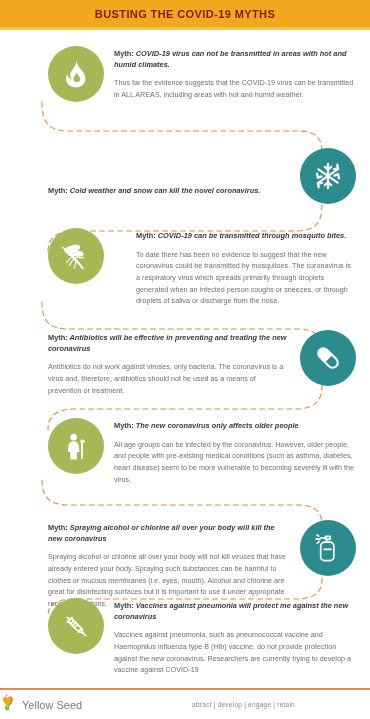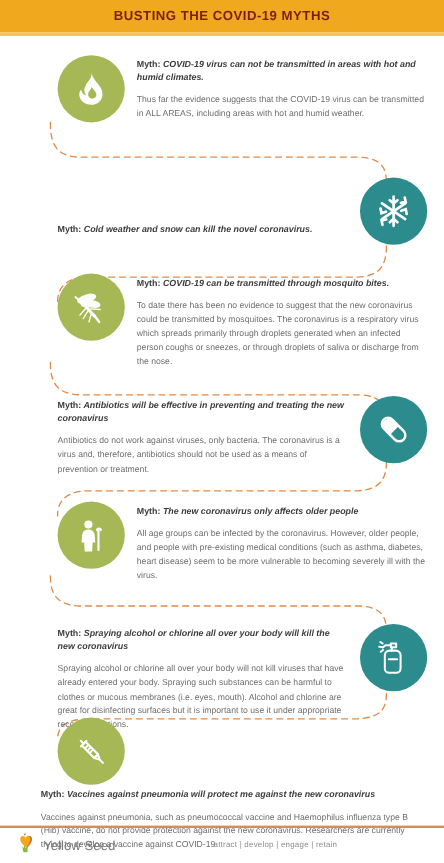--- a/index.html
+++ b/index.html
@@ -70,21 +70,21 @@
   }
 
   
   .footer-rule {
     position:absolute; left:0; top:688px; width:370px; height:1.5px;
     background:#E08A4A;
   }
   .footer {
     position:absolute; left:0; top:690px; width:296px; height:29px;
     display:flex; align-items:center; justify-content:space-between;
-    padding:0 15px;
+    padding:0 1px;
   }
   .brand { display:flex; align-items:center; gap:4px; }
   .brand-name { font-size:11px; color:#7a7a7a; }
   .tagline { font-size:6.6px; color:#8a8a8a; letter-spacing:0.2px; }
 </style>
 </head>
 <body>
 
 <div id="page">
 
@@ -130,21 +130,21 @@
           <path d="M4.4 13.6l.8 4.2 4-1.4M27.6 18.4l-.8-4.2-4 1.4"></path>
           <path d="M9.5 23.4l-4.2.7.8 4M22.5 8.6l4.2-.7-.8-4"></path>
         </svg>
       </span>
     </div>
     <div class="copy">
       <div class="claim"><span class="tag">Myth:</span><span class="txt"> Cold weather and snow can kill the novel coronavirus.</span></div>
     </div>
   </div>
 
-  <div class="myth left" style="top:228px;">
+  <div class="myth left" style="top:228px;gap:22px;">
     <div class="badge green">
       <span>
         <svg width="32" height="32" viewBox="0 0 34 34" fill="none" stroke="#ffffff" stroke-width="1.5" stroke-linecap="round">
           <ellipse cx="13" cy="9.5" rx="8" ry="3" transform="rotate(-18 13 9.5)" fill="#ffffff" opacity="0.95"></ellipse>
           <ellipse cx="16" cy="14" rx="8.5" ry="2.6" transform="rotate(8 16 14)" fill="#ffffff" opacity="0.95"></ellipse>
           <path d="M11 15 L20 25" stroke-width="2.6"></path>
           <path d="M20 24.5 L24 30" stroke-width="2.2"></path>
           <circle cx="10.4" cy="14.2" r="2.6" fill="#ffffff" stroke="none"></circle>
           <path d="M9 13 L3 8" stroke-width="1.6"></path>
           <path d="M13 17 L7 24 M15 19 L10 27 M17.5 21.5 L15 30" stroke-width="1.2"></path>
@@ -205,21 +205,21 @@
           <path d="M11.8 17.4h7.4"></path>
         </svg>
       </span>
     </div>
     <div class="copy">
       <div class="claim"><span class="tag">Myth:</span><span class="txt"> Spraying alcohol or chlorine all over your body will kill the new coronavirus</span></div>
       <div class="body-text">Spraying alcohol or chlorine all over your body will not kill viruses that have already entered your body. Spraying such substances can be harmful to clothes or mucous membranes (i.e. eyes, mouth). Alcohol and chlorine are great for disinfecting surfaces but it is important to use it under appropriate recommendations.</div>
     </div>
   </div>
 
-  <div class="myth left" style="top:598px;flex-direction:column;">
+  <div class="myth left" style="top:598px;">
     <div class="badge green">
       <span>
         <svg width="31" height="31" viewBox="0 0 32 32" fill="none" stroke="#ffffff" stroke-width="1.7" stroke-linecap="round" stroke-linejoin="round">
           <g transform="rotate(-45 16 16)">
             <path d="M16 2.5v3.6"></path>
             <path d="M12.6 6.1h6.8"></path>
             <path d="M13.7 6.1h4.6v15.2h-4.6z"></path>
             <path d="M13.7 21.3h4.6l-2.3 4.2z"></path>
             <path d="M16 25.5v4"></path>
             <path d="M14.3 9.8h3.4M14.3 12.6h3.4M14.3 15.4h3.4"></path>

